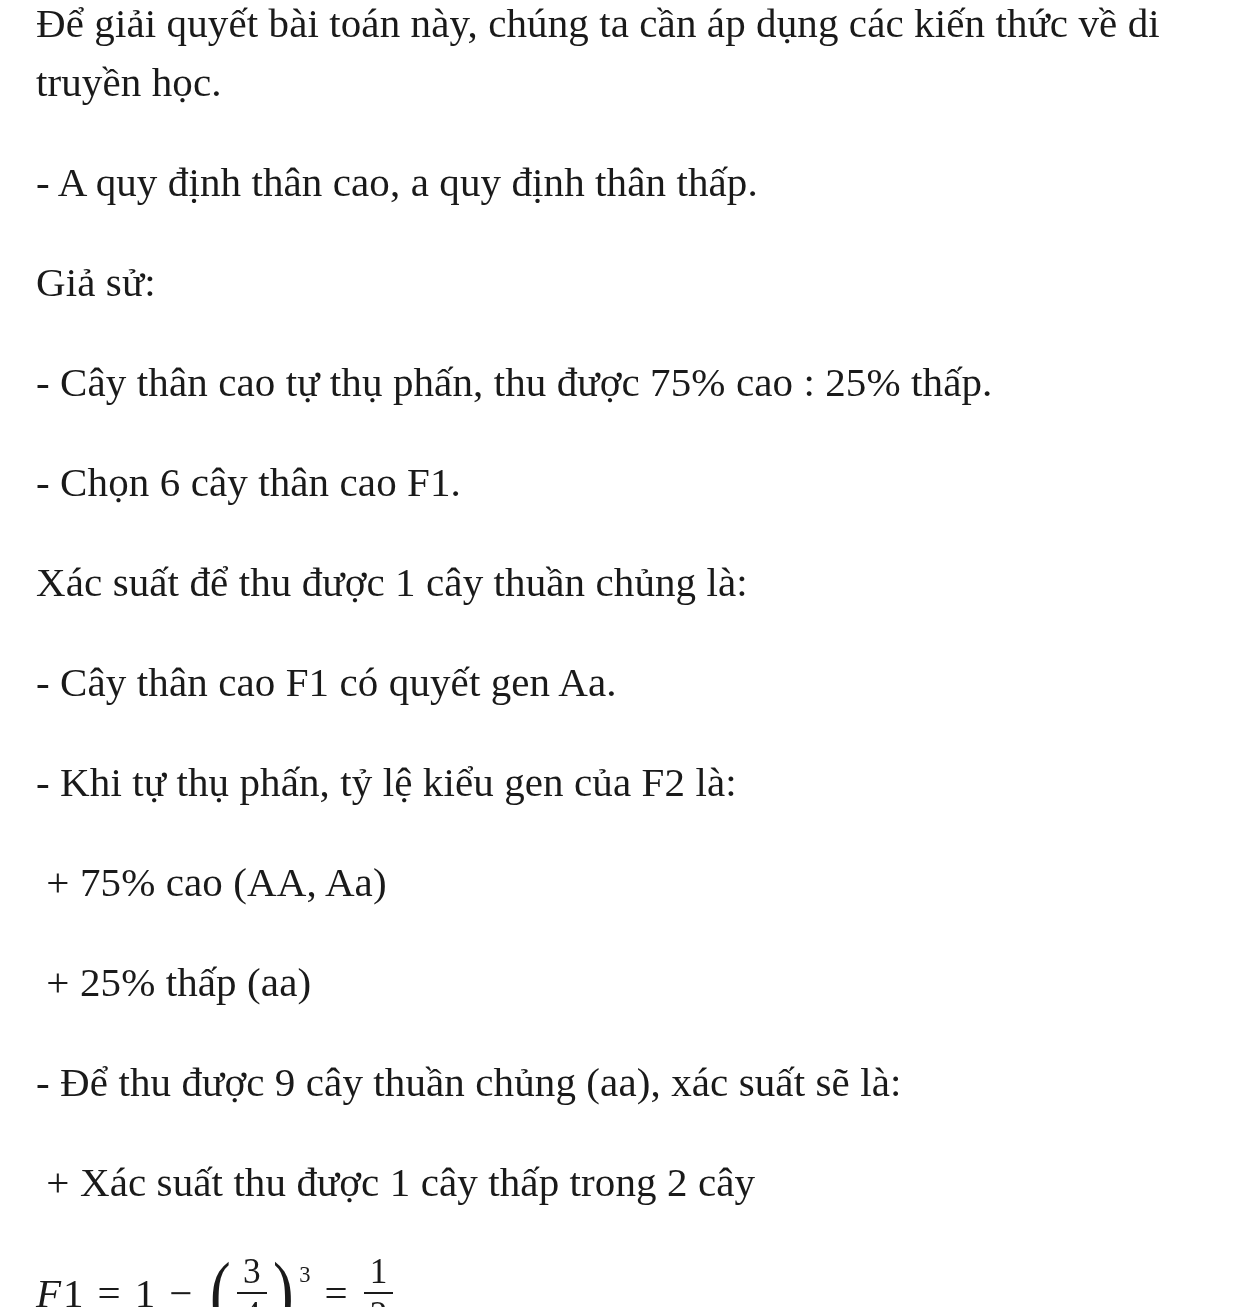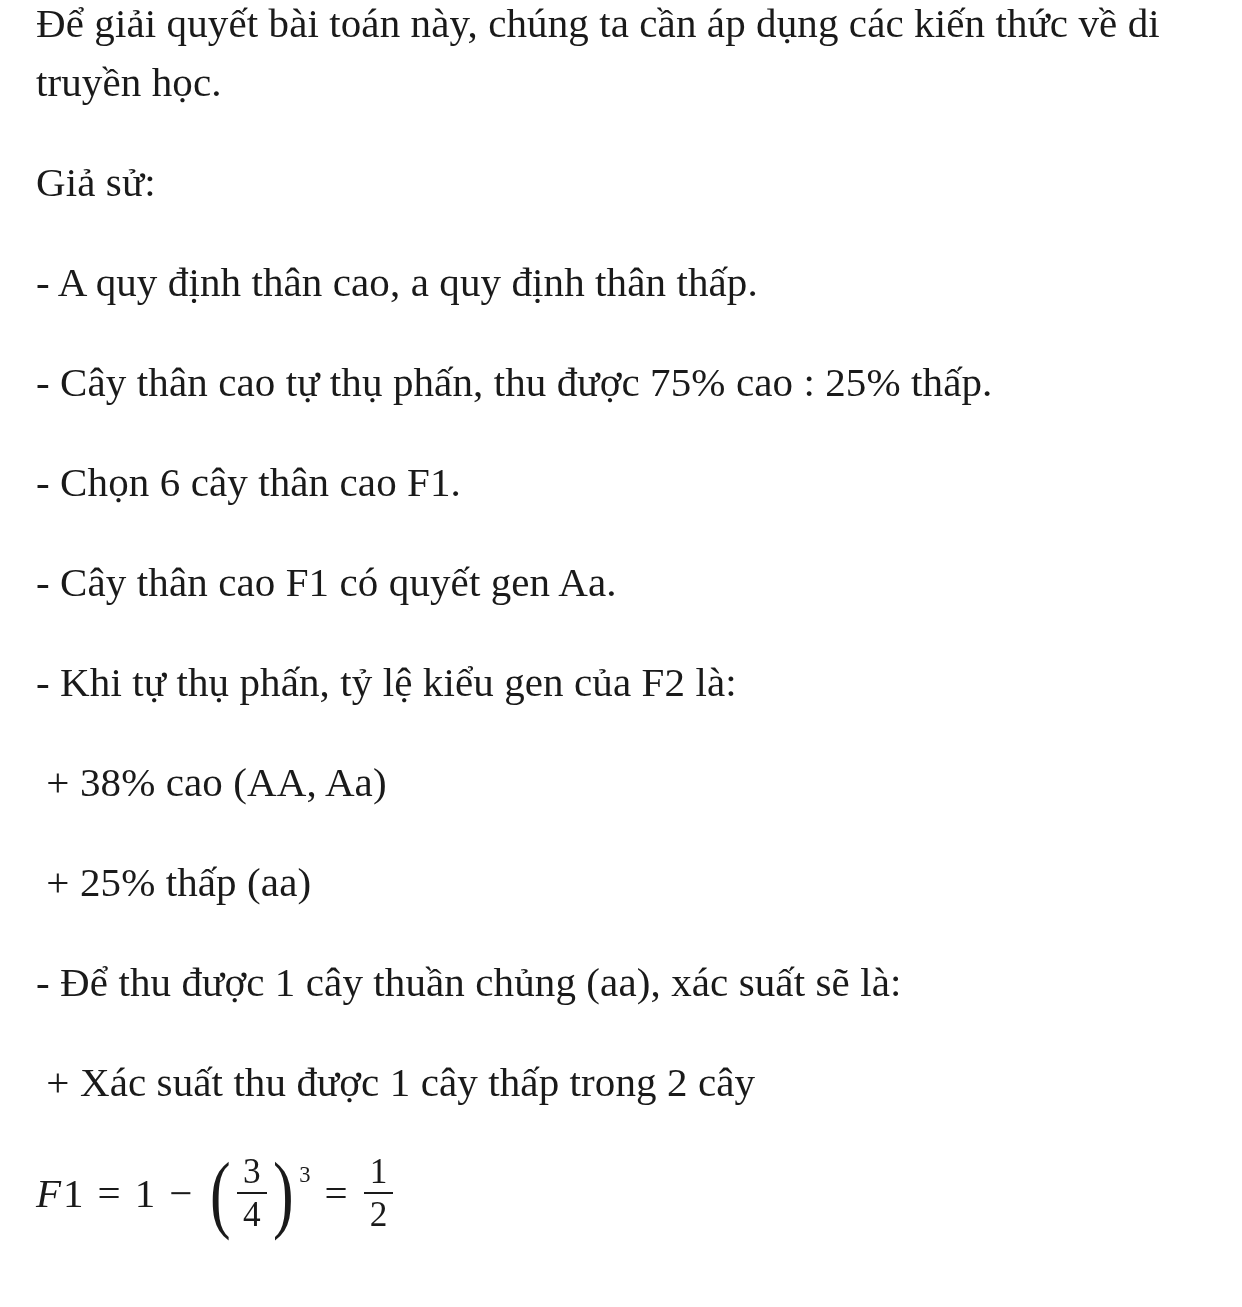--- a/index.html
+++ b/index.html
@@ -83,29 +83,30 @@
     top: -0.85em;
     padding-left: 2px;
   }
 </style>
 </head>
 <body>
 
 <div class="doc">
 
   <p class="line first">Để giải quyết bài toán này, chúng ta cần áp dụng các kiến thức về di truyền học.</p>
+  <p class="line">- A quy định thân cao, a quy định thân thấp.</p>
   <p class="line">Giả sử:</p>
-  <p class="line">- A quy định thân cao, a quy định thân thấp.</p>
   <p class="line">- Cây thân cao tự thụ phấn, thu được 75% cao : 25% thấp.</p>
   <p class="line">- Chọn 6 cây thân cao F1.</p>
+  <p class="line">Xác suất để thu được 1 cây thuần chủng là:</p>
   <p class="line">- Cây thân cao F1 có quyết gen Aa.</p>
   <p class="line">- Khi tự thụ phấn, tỷ lệ kiểu gen của F2 là:</p>
-  <p class="line"> + 38% cao (AA, Aa)</p>
+  <p class="line"> + 75% cao (AA, Aa)</p>
   <p class="line"> + 25% thấp (aa)</p>
-  <p class="line">- Để thu được 1 cây thuần chủng (aa), xác suất sẽ là:</p>
+  <p class="line">- Để thu được 9 cây thuần chủng (aa), xác suất sẽ là:</p>
   <p class="line"> + Xác suất thu được 1 cây thấp trong 2 cây</p>
 
   <div class="math-row">
     <span class="mi">F</span>
       <span class="mn">1</span>
     <span class="op">=</span>
     <span class="mn">1</span>
     <span class="op">−</span>
     <span class="paren">
         <span class="pchar">(</span>

